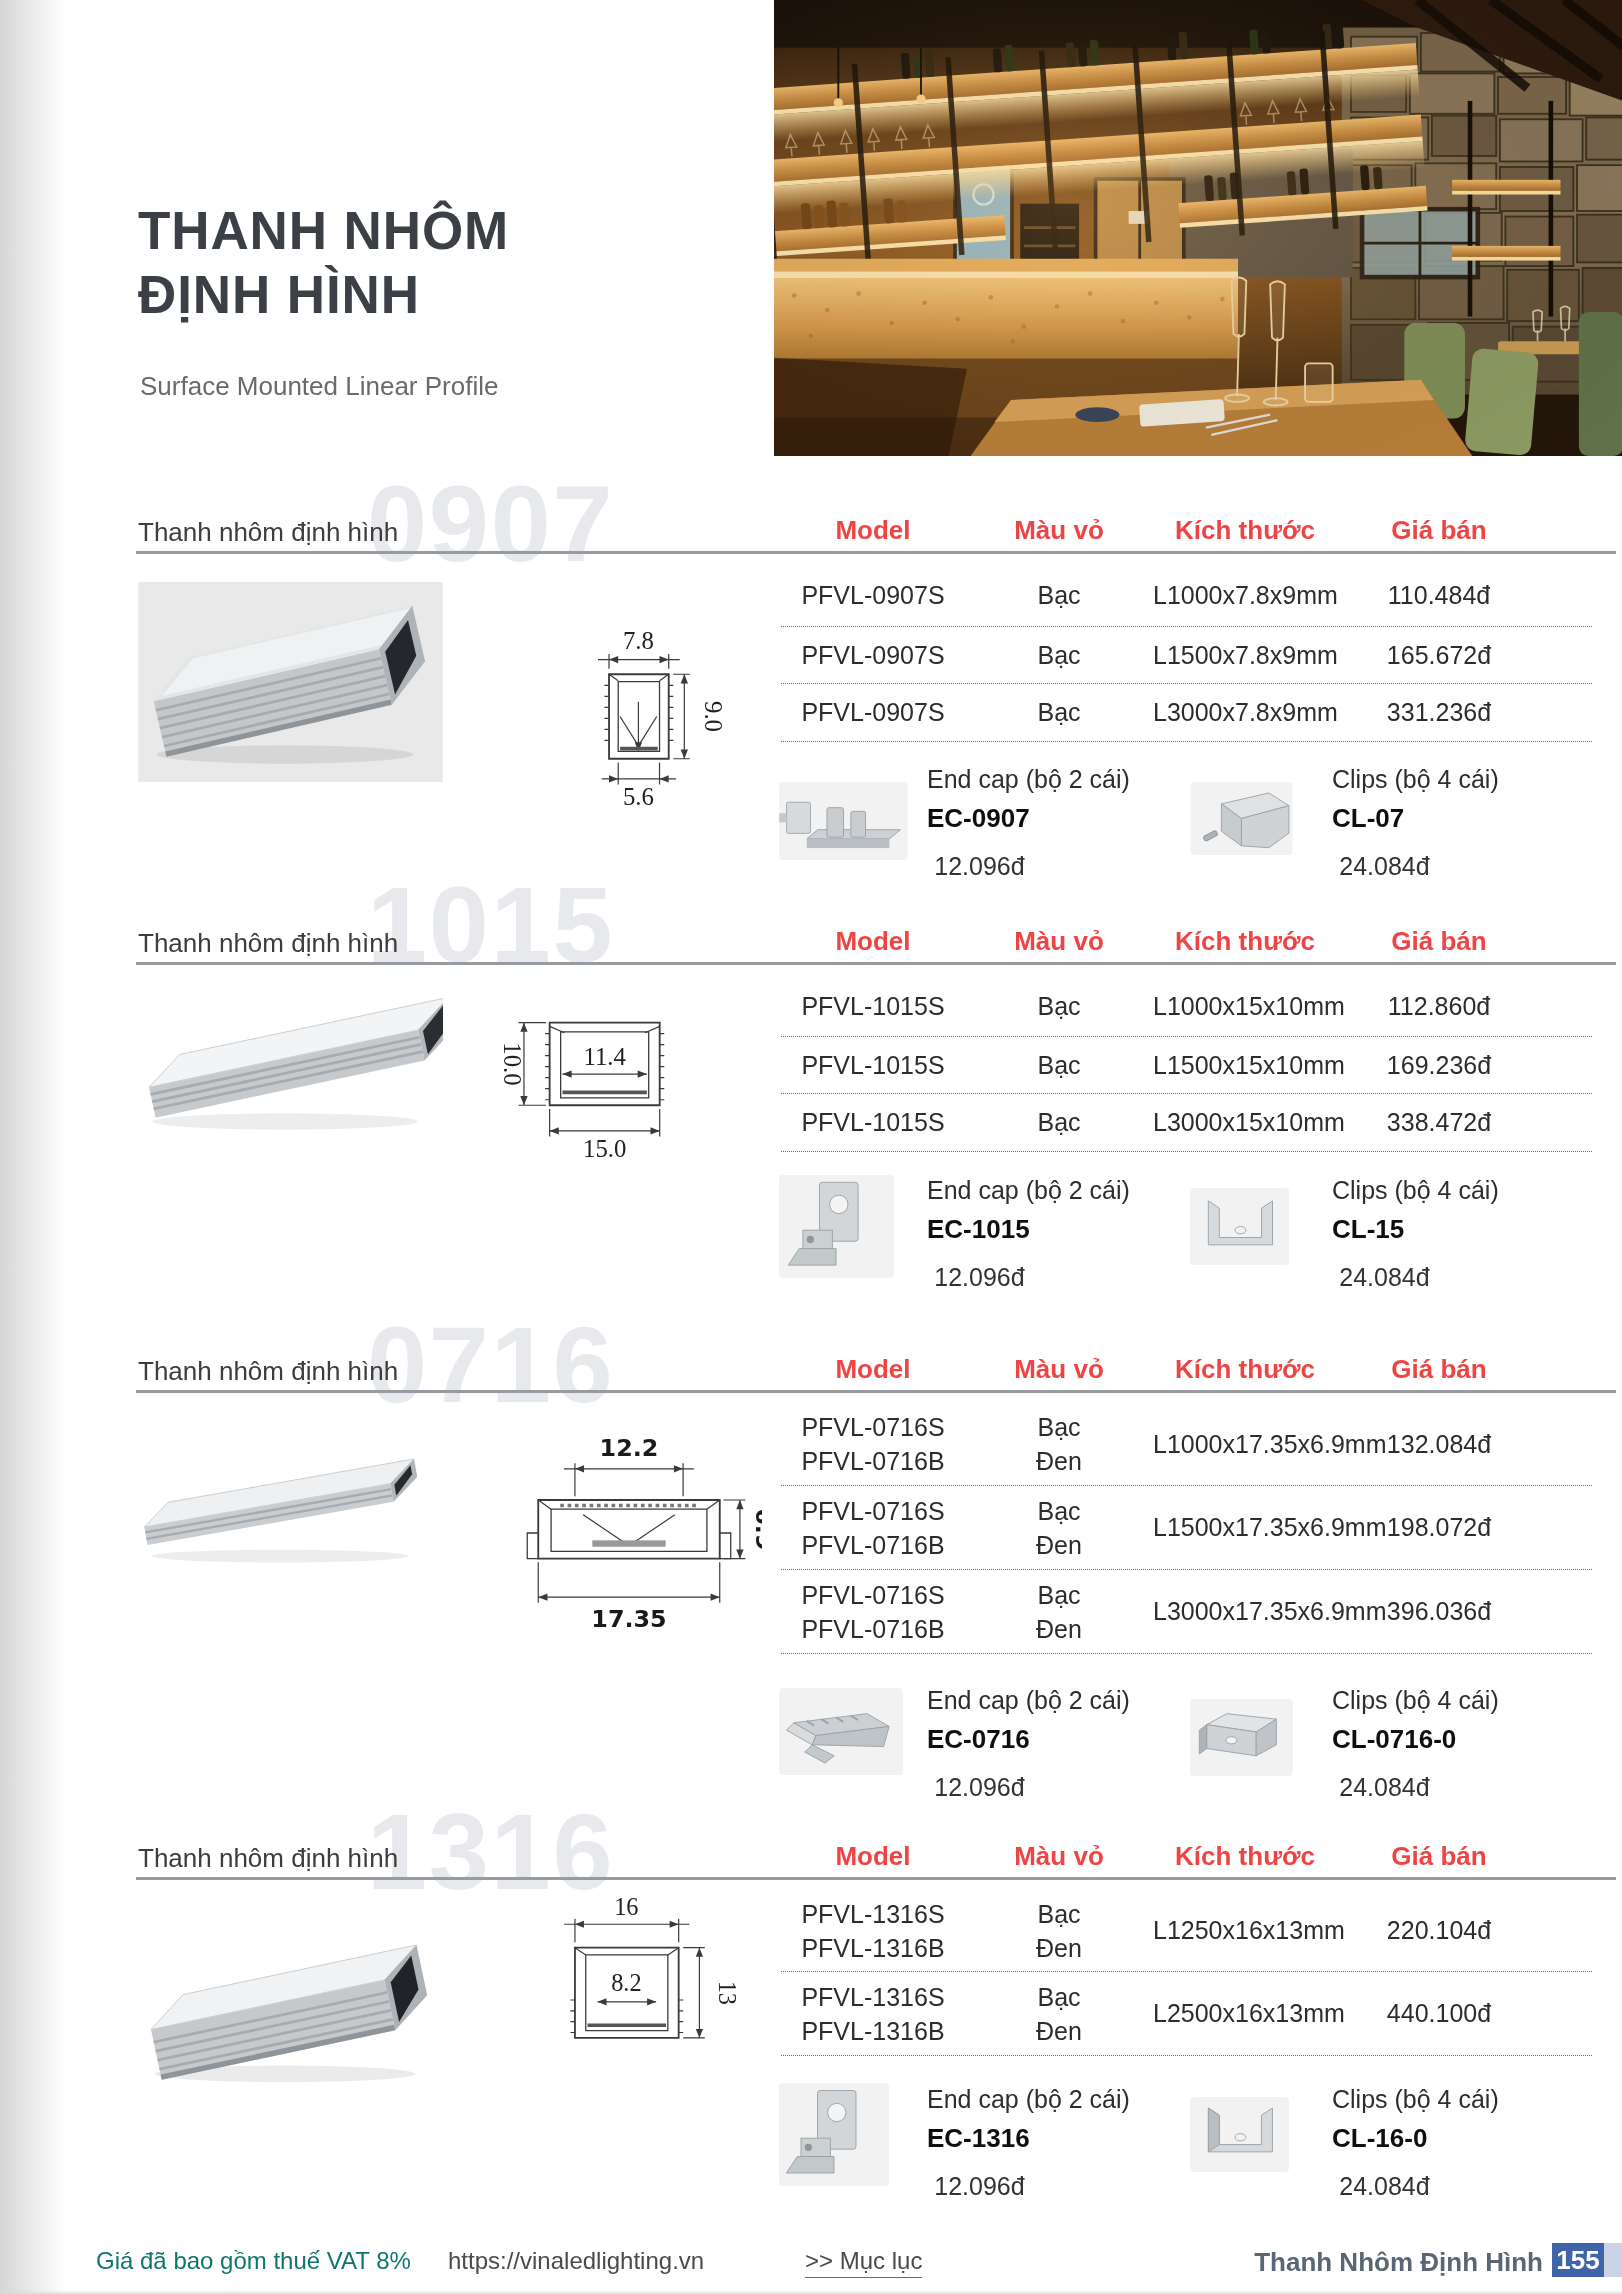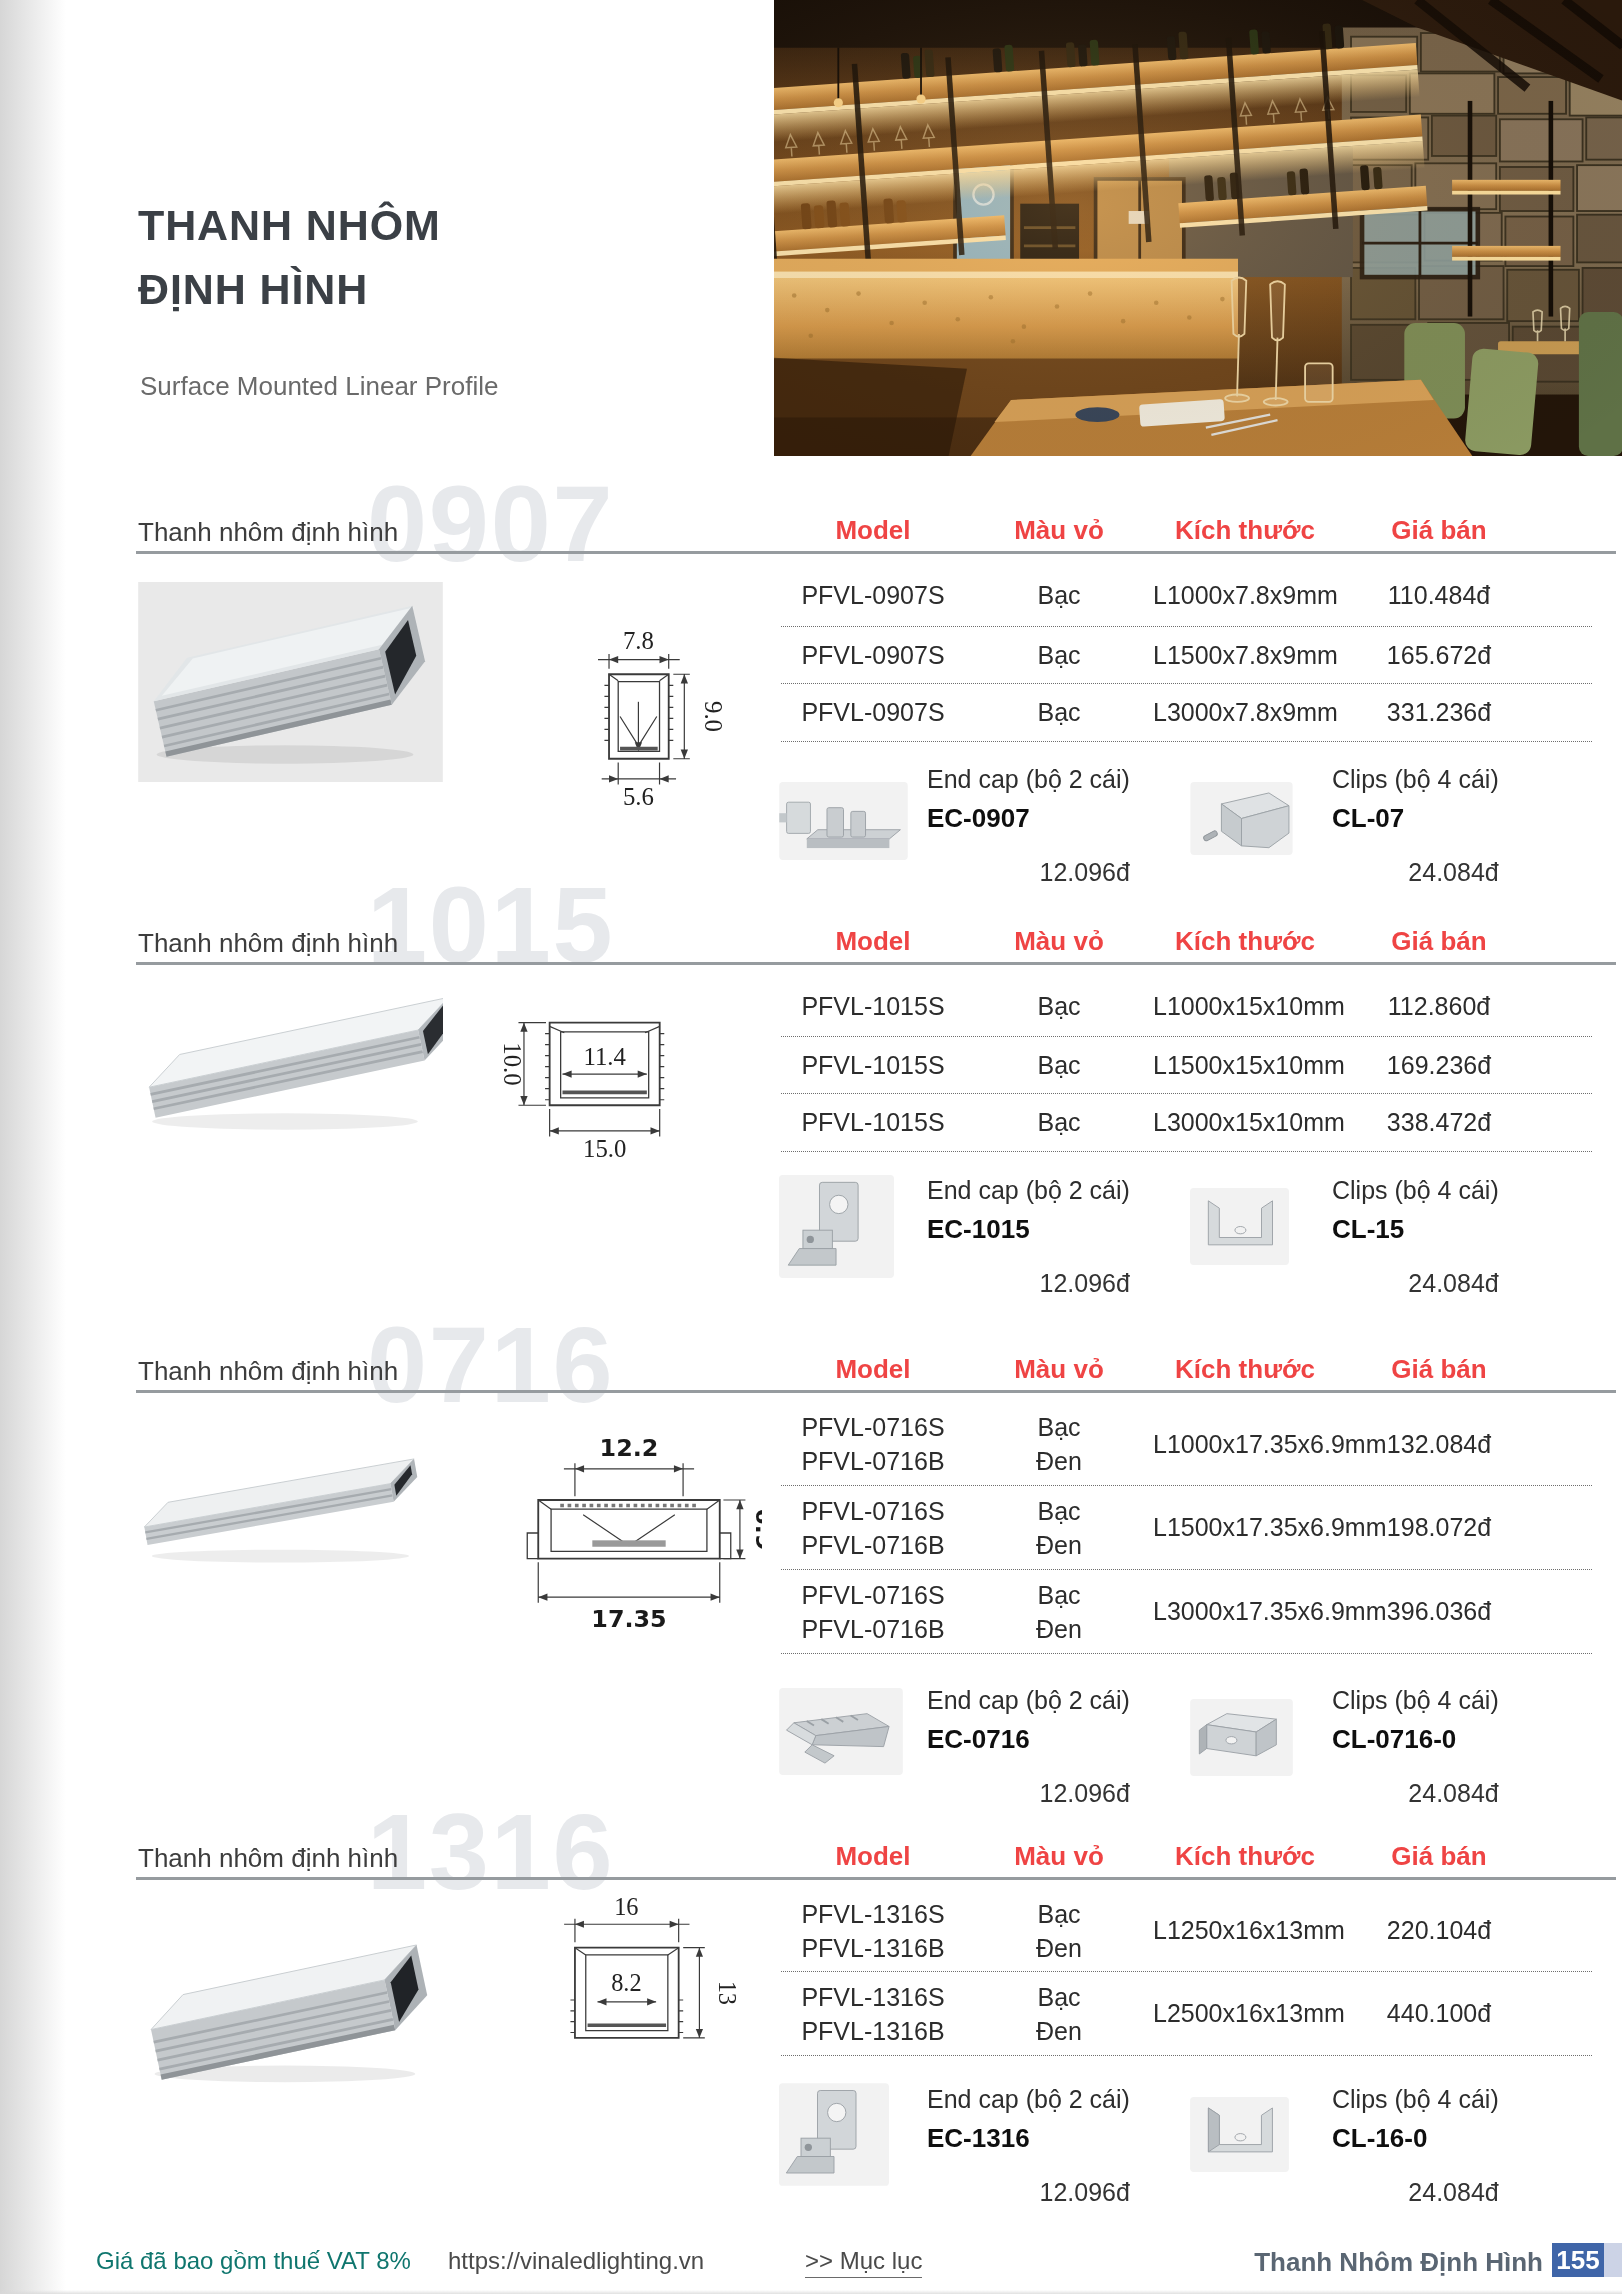--- a/index.html
+++ b/index.html
@@ -4,37 +4,37 @@
 <style>
   html,body{margin:0;padding:0;background:#fff;}
   .page{position:relative;width:1623px;height:2295px;background:#fff;overflow:hidden;
         font-family:"Liberation Sans","DejaVu Sans",sans-serif;color:#222;}
   .abs{position:absolute;}
   .left-shade{left:0;top:0;width:66px;height:2295px;
         background:linear-gradient(90deg,#d6d6d6 0%,rgba(255,255,255,0) 100%);}
   .bottom-shade{left:0;top:2290px;width:1623px;height:4.6px;background:linear-gradient(180deg,rgba(255,255,255,0),#d9d9d9);}
   .hero{left:774px;top:0;width:849px;height:456px;overflow:hidden;}
   .hero svg{display:block;width:100%;height:100%;}
-  .title-line{left:138px;font-size:43px;font-weight:800;color:#3b4046;letter-spacing:0.9px;line-height:1;}
+  .title-line{left:138px;font-size:53px;font-weight:800;color:#3b4046;letter-spacing:0.9px;line-height:1;}
   .subtitle{left:140px;top:371px;font-size:26px;color:#6a6a6a;}
   .sec-label{font-size:26px;color:#3d3d3d;white-space:nowrap;}
   .ghost{font-size:108px;font-weight:800;color:#e7e9ec;line-height:1;letter-spacing:1.8px;white-space:nowrap;}
   .rule{height:2.8px;background:#969b9f;left:136px;width:1480px;}
   .ptable{left:781px;width:811px;}
   .thead,.prow{display:grid;grid-template-columns:184px 188px 184px 255px;align-items:center;text-align:center;}
   .thead{height:42px;font-weight:bold;font-size:26px;color:#ef4444;}
   .prow{font-size:25px;color:#2c2c2c;border-bottom:1.8px dotted #6e6e6e;box-sizing:border-box;}
   .prow .line2cell div{line-height:34px;}
   .colprice{padding-right:51px;}
   .photo-box{overflow:hidden;}
   .photo-box svg,.drawing-box svg,.acc-img svg{display:block;width:100%;height:100%;}
   .acc-text{display:flex;flex-direction:column;}
   .acc-label{font-size:25px;color:#2d2d2d;}
   .acc-code{font-size:26px;font-weight:bold;color:#0f0f0f;margin-top:9.2px;}
-  .acc-price{font-size:25px;color:#333;margin-top:24px;padding-left:7.3px;text-align:right;}
+  .acc-price{font-size:25px;color:#333;margin-top:18px;padding-left:7.3px;}
   .ft{font-size:24px;color:#0f766e;white-space:nowrap;}
   .ft-link{text-decoration:none;color:#4a4a4a;border-bottom:1.8px solid #6a6a6a;padding-bottom:1.8px;}
   .ft-chapter{font-size:26px;font-weight:bold;color:#5a6673;}
   .page-box{width:52px;height:34px;display:flex;align-items:center;justify-content:center;
             color:#fff;font-size:26px;font-weight:bold;}
   .dim-serif{font-family:"Liberation Serif","DejaVu Serif",serif;font-size:27px;fill:#222;}
   .dim-bold{font-family:"DejaVu Sans",sans-serif;font-weight:bold;font-size:26px;fill:#1a1a1a;}
   .dln{stroke:#3a3a3a;stroke-width:1.3;fill:none;}
   .pln{stroke:#3a3a3a;stroke-width:2;fill:#fff;}
   .pln2{stroke:#3a3a3a;stroke-width:1.4;fill:none;}

